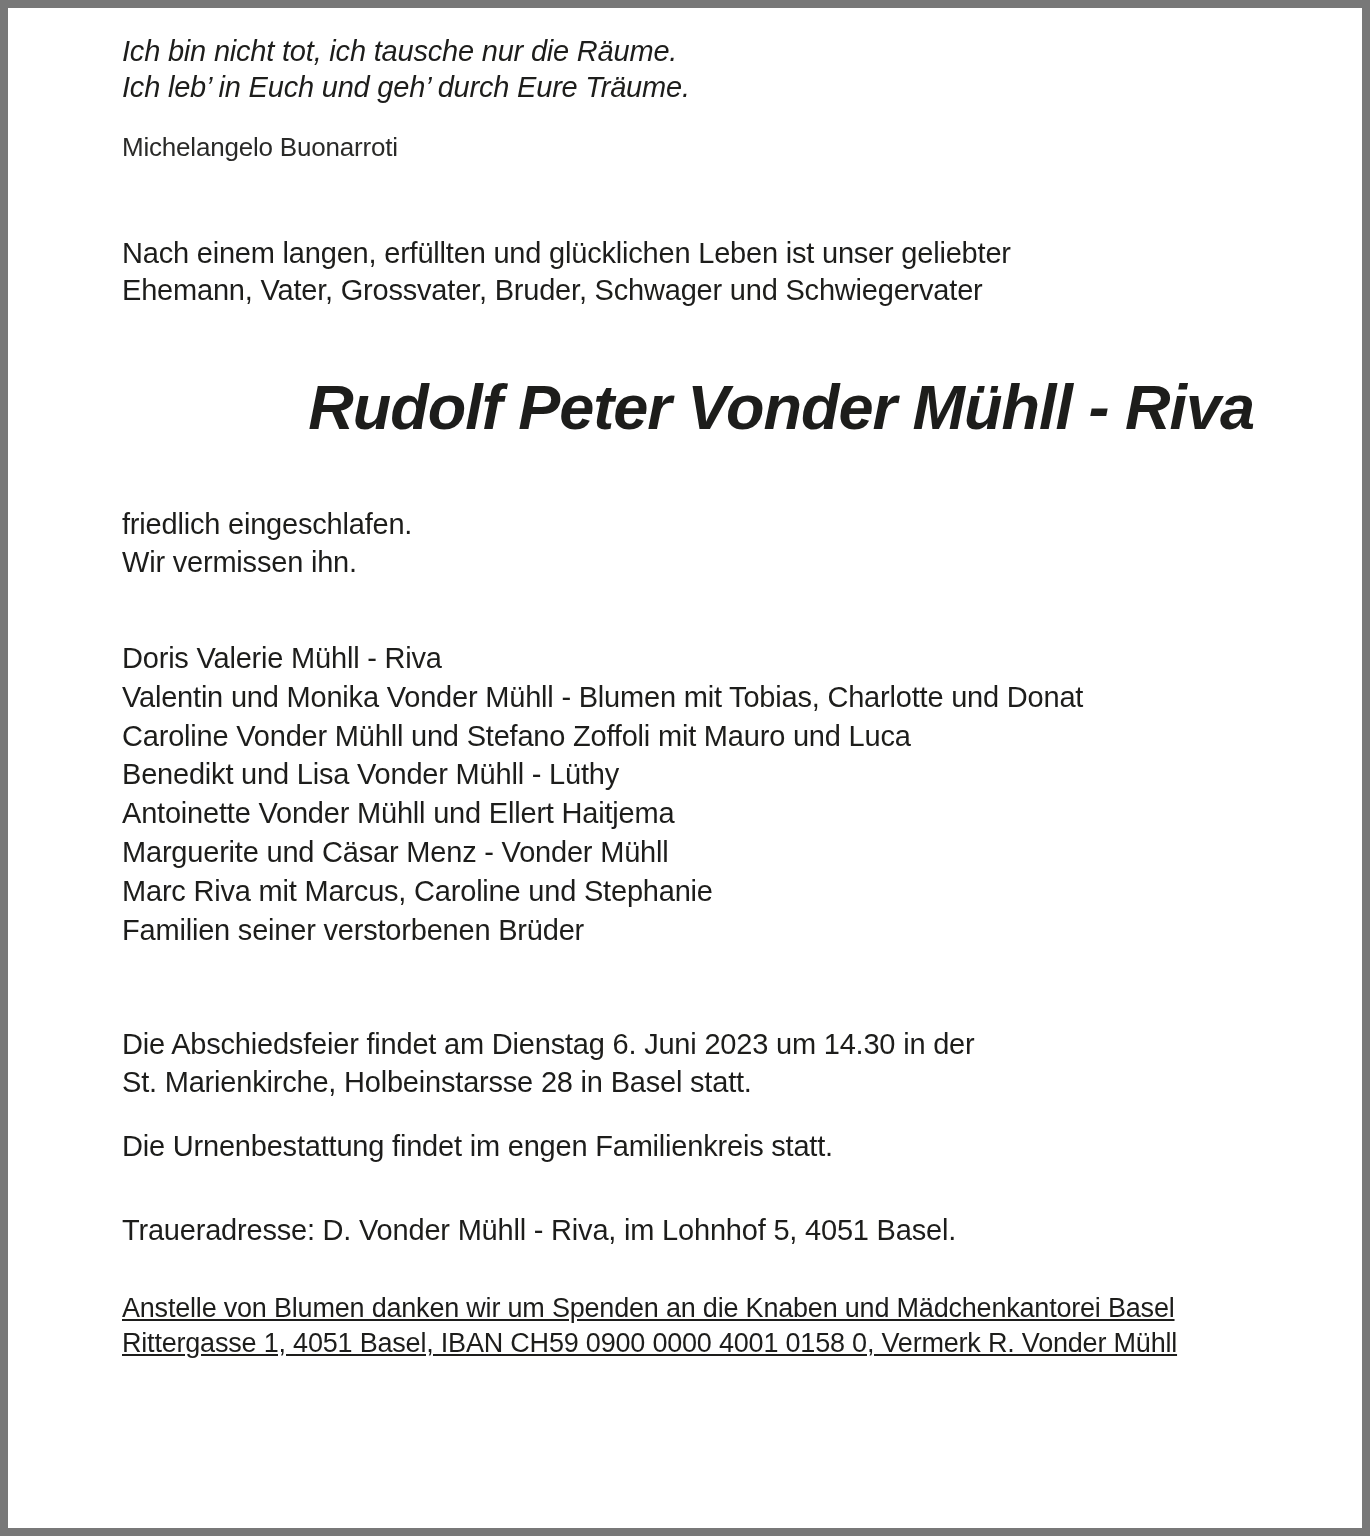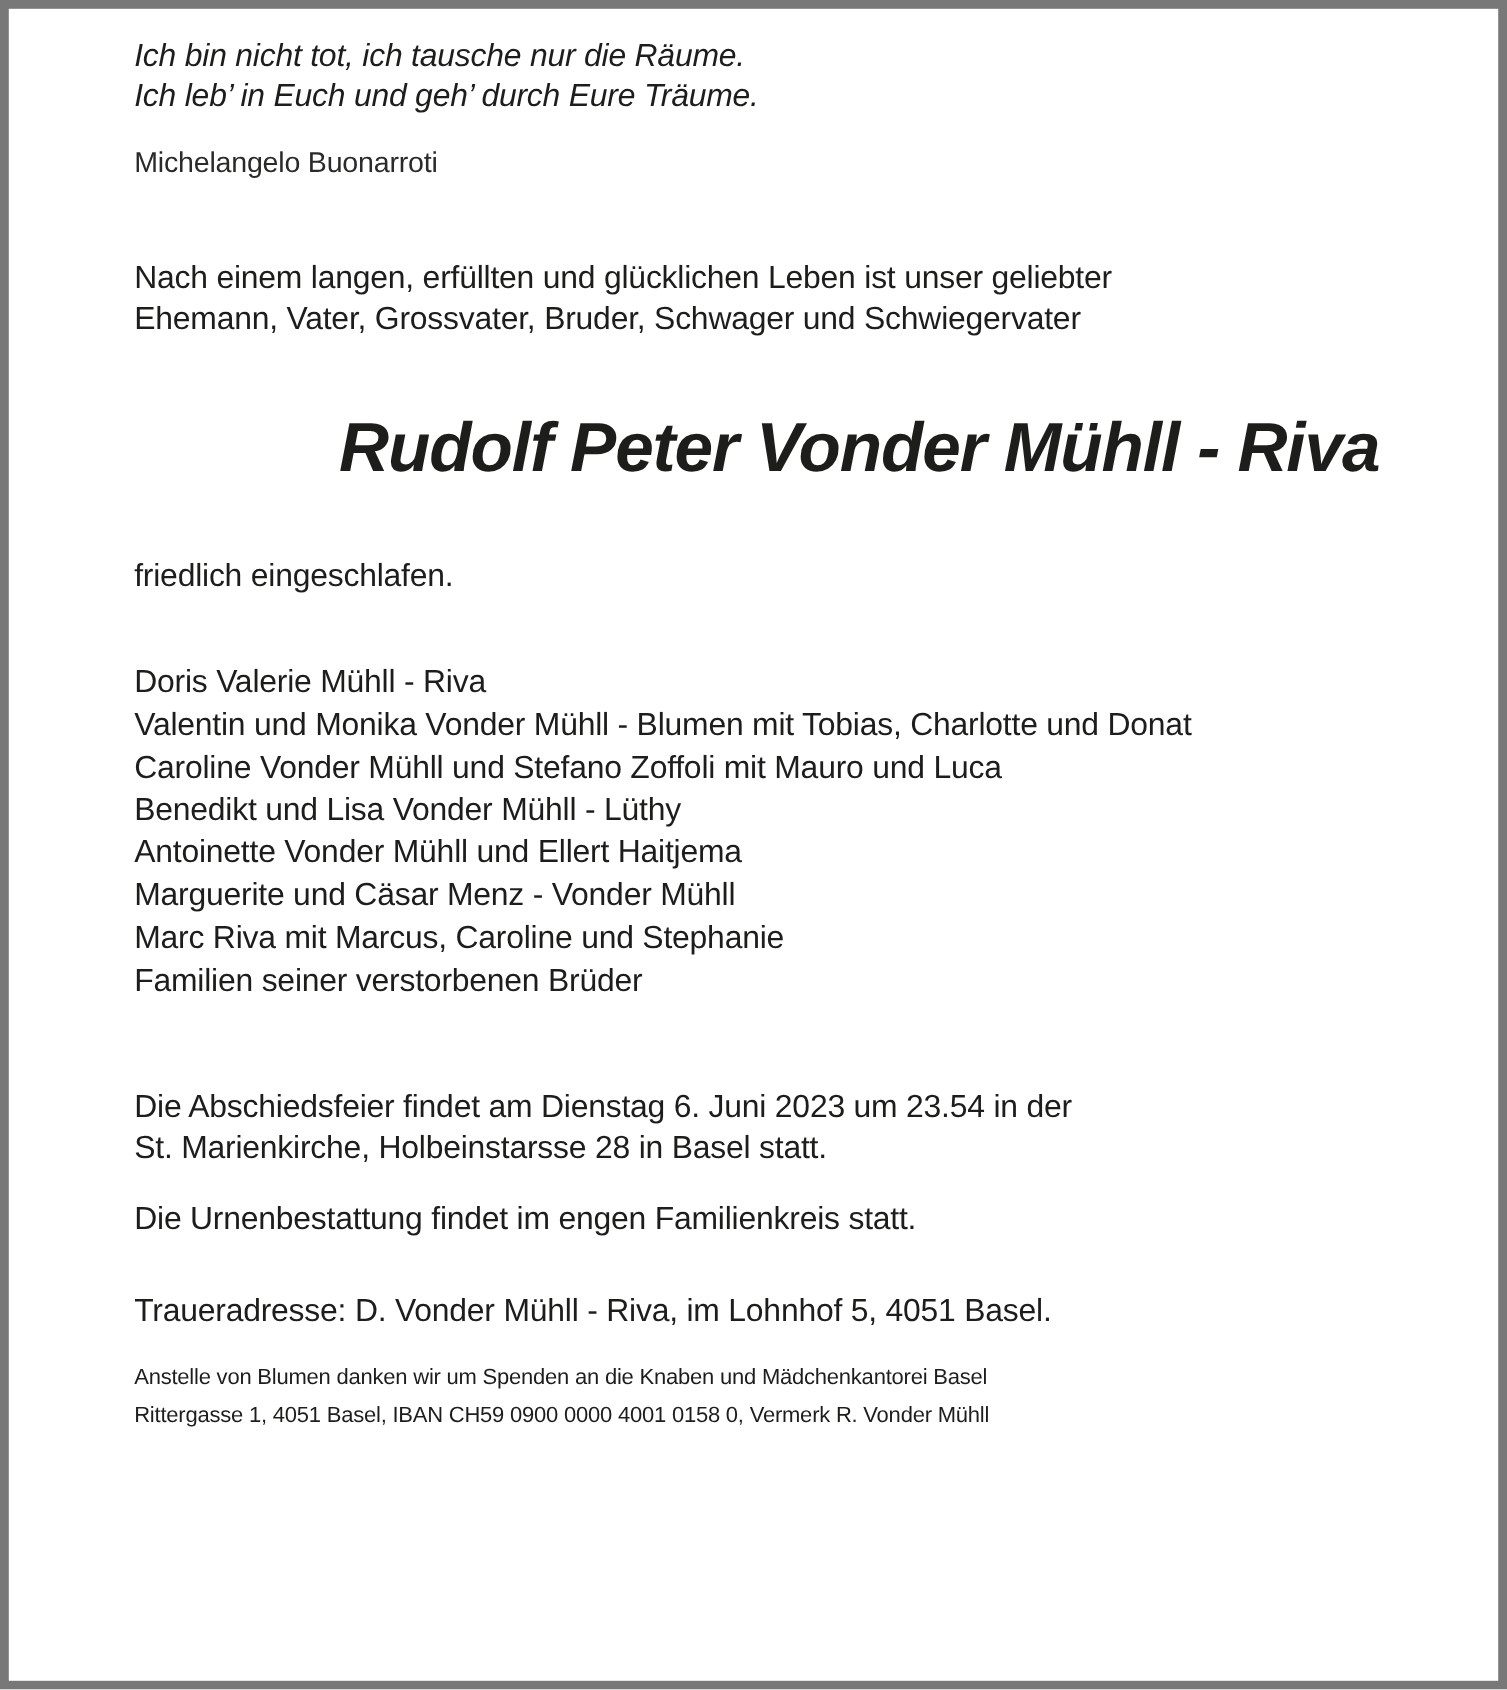--- a/index.html
+++ b/index.html
@@ -71,23 +71,24 @@
     margin-top: 26px;
     font-size: 29px;
     line-height: 38px;
   }
   .address {
     margin-top: 46px;
     font-size: 29px;
     line-height: 38px;
   }
   .donations {
-    margin-top: 24px;
-    font-size: 20px;
+    margin-top: 42px;
+    font-size: 27px;
     line-height: 35px;
+    text-decoration: underline;
   }
 </style>
 </head>
 <body>
 
 <div class="page" style="--frame: #787878; --bg: #ffffff; --text: #1d1d1b;">
 
   <div class="quote">
     <div>Ich bin nicht tot, ich tausche nur die Räume.</div>
     <div>Ich leb’ in Euch und geh’ durch Eure Träume.</div>
@@ -98,35 +99,36 @@
   <div class="intro">
     <div>Nach einem langen, erfüllten und glücklichen Leben ist unser geliebter</div>
     <div>Ehemann, Vater, Grossvater, Bruder, Schwager und Schwiegervater</div>
   </div>
 
   <h1 class="name">Rudolf Peter Vonder Mühll - Riva</h1>
 
 
   <div class="passing">
     <div>friedlich eingeschlafen.</div>
+    <div>Wir vermissen ihn.</div>
   </div>
 
   <div class="family">
     <div>Doris Valerie Mühll - Riva</div>
     <div>Valentin und Monika Vonder Mühll - Blumen mit Tobias, Charlotte und Donat</div>
     <div>Caroline Vonder Mühll und Stefano Zoffoli mit Mauro und Luca</div>
     <div>Benedikt und Lisa Vonder Mühll - Lüthy</div>
     <div>Antoinette Vonder Mühll und Ellert Haitjema</div>
     <div>Marguerite und Cäsar Menz - Vonder Mühll</div>
     <div>Marc Riva mit Marcus, Caroline und Stephanie</div>
     <div>Familien seiner verstorbenen Brüder</div>
   </div>
 
   <div class="service">
-    <div>Die Abschiedsfeier findet am Dienstag 6. Juni 2023 um 23.54 in der</div>
+    <div>Die Abschiedsfeier findet am Dienstag 6. Juni 2023 um 14.30 in der</div>
     <div>St. Marienkirche, Holbeinstarsse 28 in Basel statt.</div>
   </div>
 
   <div class="burial">Die Urnenbestattung findet im engen Familienkreis statt.</div>
 
   <div class="address">Traueradresse: D. Vonder Mühll - Riva, im Lohnhof 5, 4051 Basel.</div>
 
   <div class="donations">
     <div>Anstelle von Blumen danken wir um Spenden an die Knaben und Mädchenkantorei Basel</div>
     <div>Rittergasse 1, 4051 Basel, IBAN CH59 0900 0000 4001 0158 0, Vermerk R. Vonder Mühll</div>

